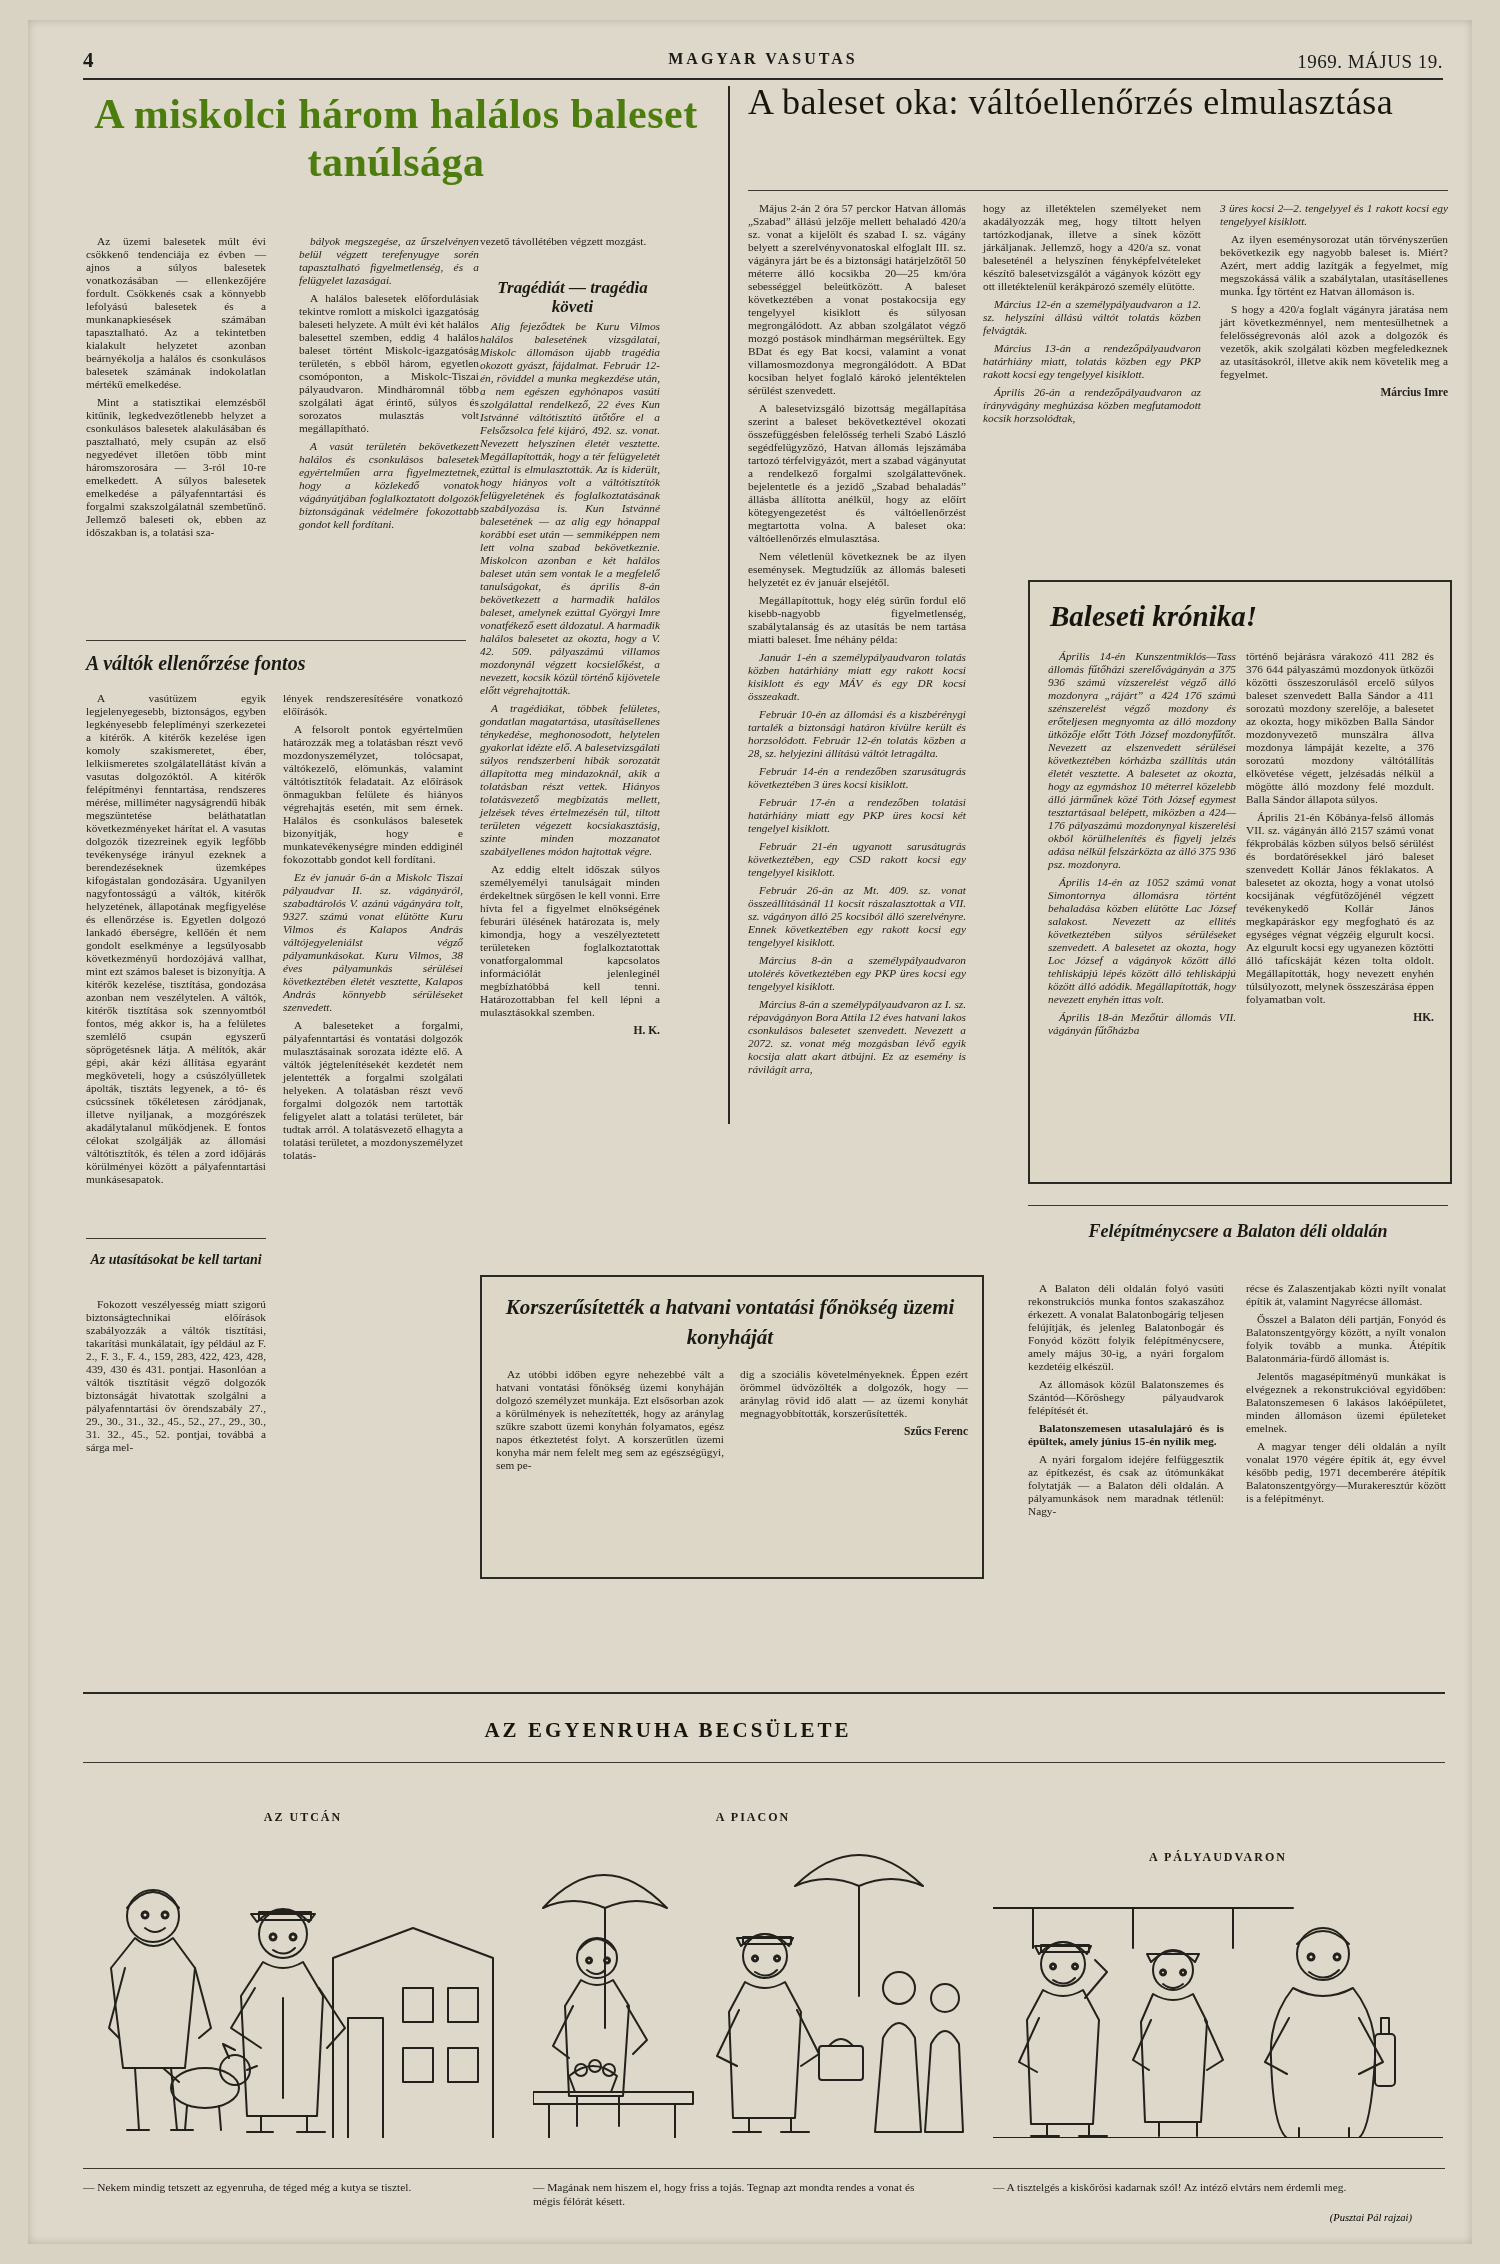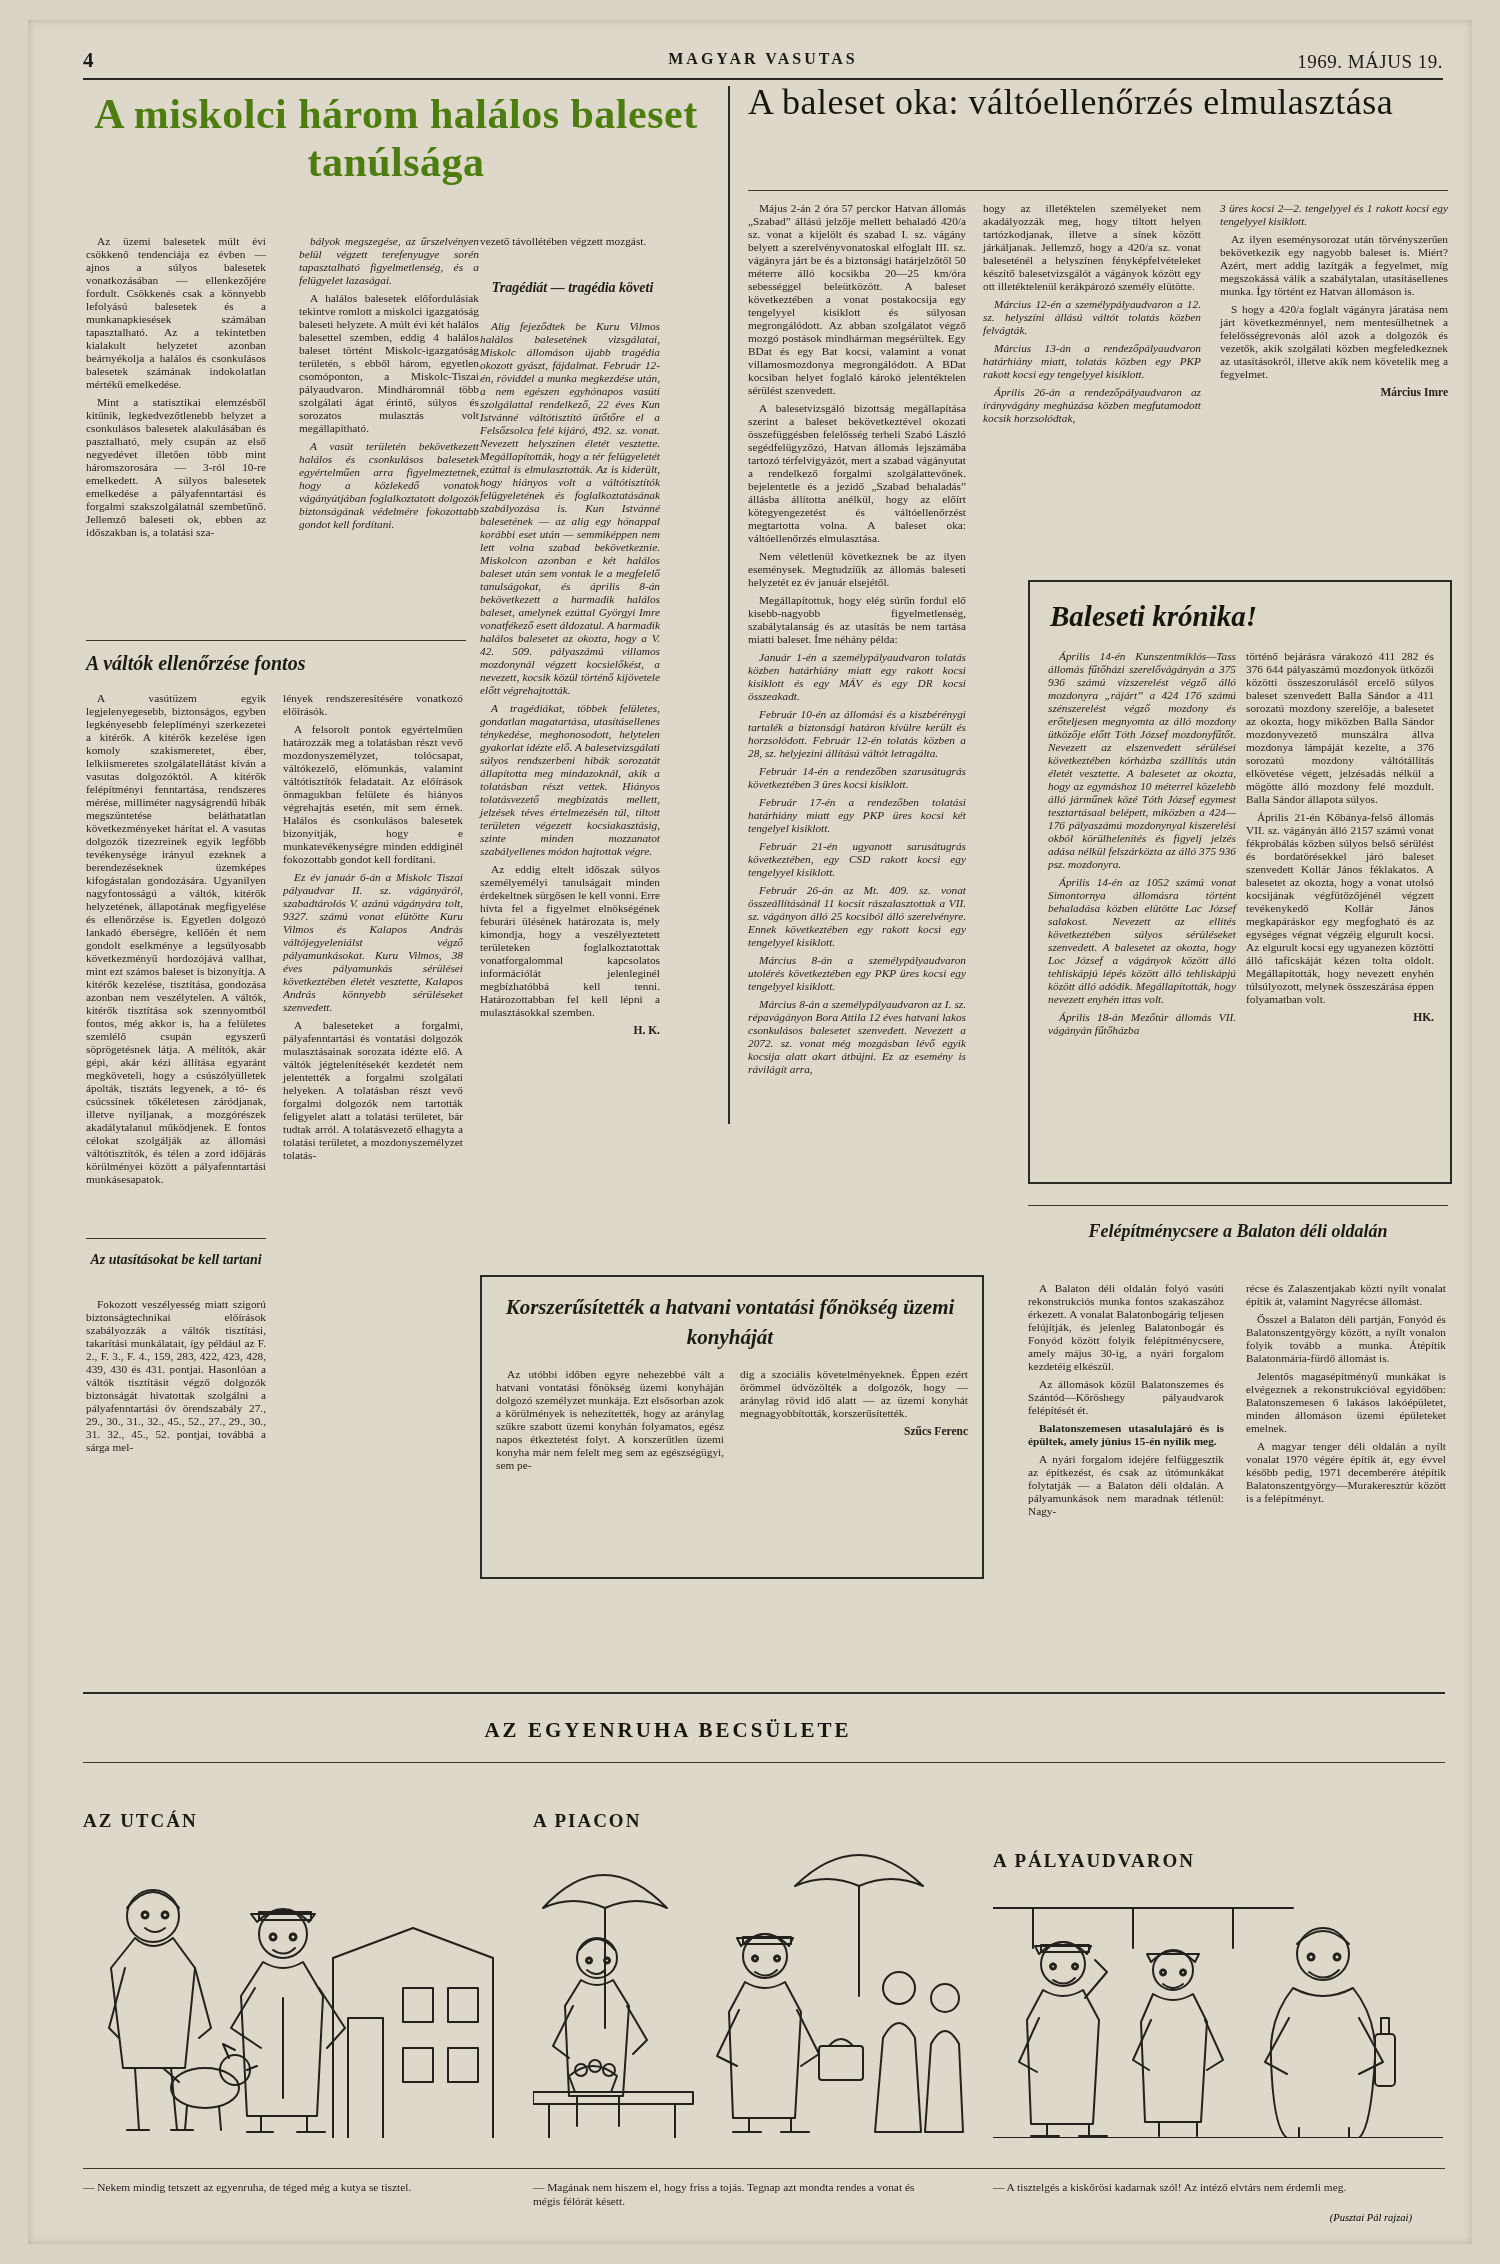--- a/index.html
+++ b/index.html
@@ -109,21 +109,21 @@
     font-style: italic;
     font-weight: bold;
     font-size: 20px;
     text-align: left;
     color: #1b1b14;
   }
   .subhead2 {
     position: absolute;
     font-weight: bold;
     font-style: italic;
-    font-size: 14px;
+    font-size: 17px;
     text-align: center;
     color: #1b1b14;
     line-height: 19px;
   }
   
   .box {
     position: absolute;
     border: 2px solid #2a2a25;
     background: #ddd7c8;
   }
@@ -146,25 +146,25 @@
   .cartoon-band {
     position: absolute;
     left: 55px;
     top: 1790px;
     width: 1362px;
     height: 418px;
   }
   .cart-title {
     position: absolute;
     top: 0;
-    font-size: 19px;
+    font-size: 12px;
     font-weight: bold;
     letter-spacing: 2px;
     color: #1b1b14;
-    text-align: left;
+    text-align: center;
   }
   .cart-cap {
     position: absolute;
     font-size: 11.4px;
     line-height: 14px;
     color: #22211c;
   }
   .egyenruha-title {
     position: absolute;
     left: 430px;

